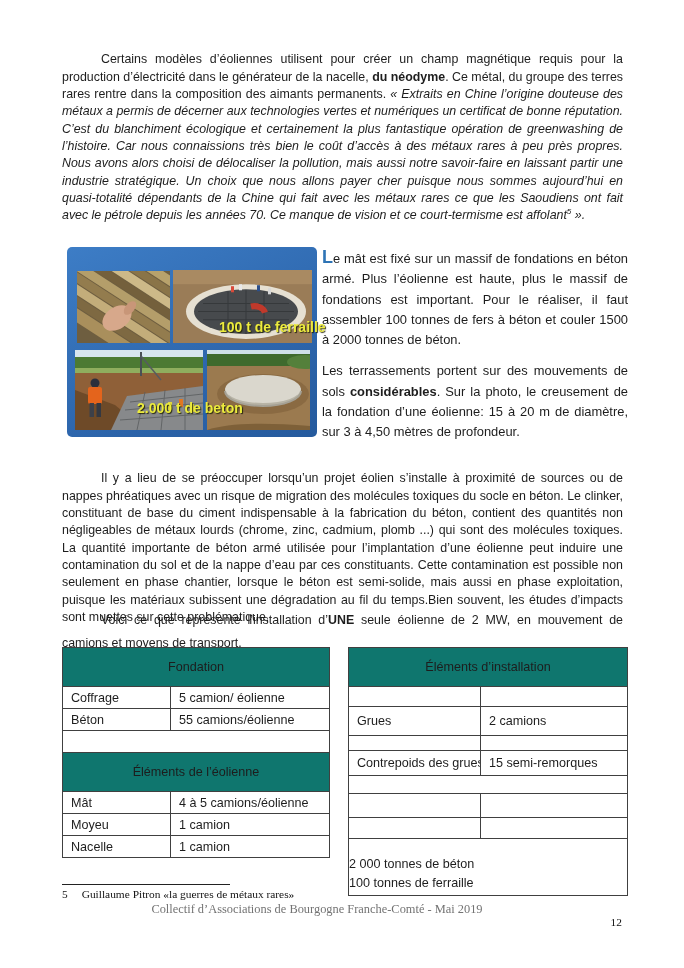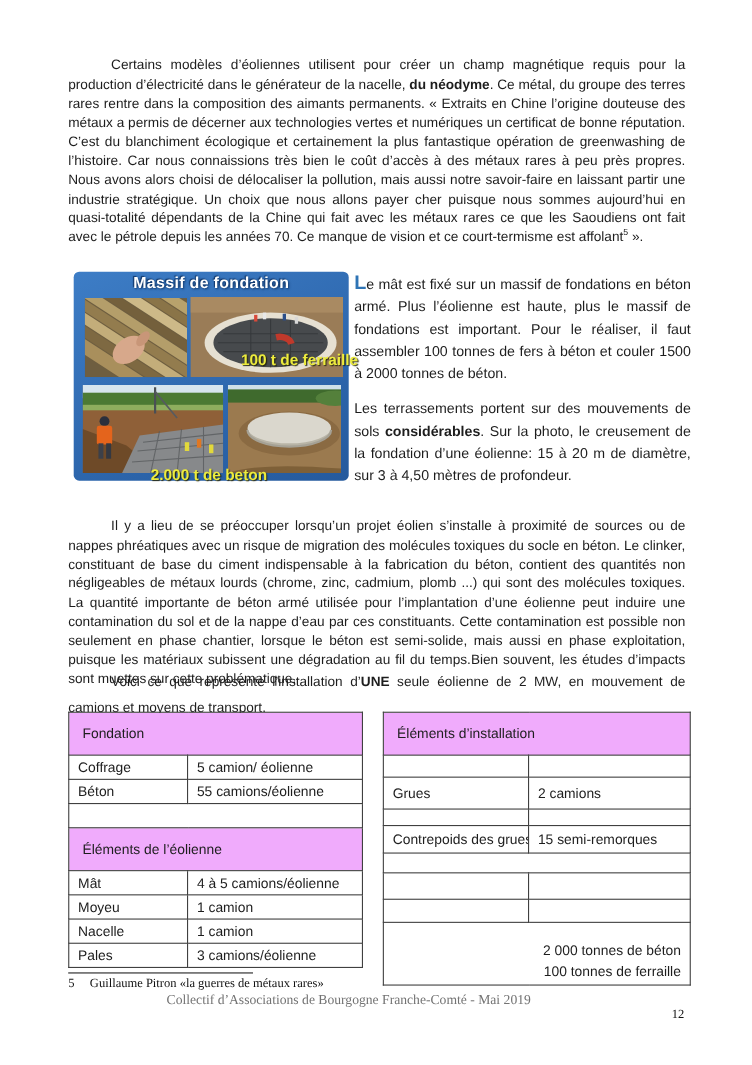--- a/index.html
+++ b/index.html
@@ -2,21 +2,21 @@
 <html><head>
 <meta charset="utf-8">
 <style>
   html,body { margin:0; padding:0; background:#ffffff; }
   .page {
     position:relative; width:684px; height:968px; background:#ffffff;
     font-family:"Liberation Sans", sans-serif; color:#1d1d1d; overflow:hidden;
   }
   .abs { position:absolute; }
   .justify { text-align:justify; }
-  .italic { }
+  .italic { font-style:italic; }
   .bold { font-weight:700; }
 
   #intro { left:62px; top:39px; width:561px; font-size:12.4px; line-height:17.35px; text-indent:39px; }
   #intro sup { font-size:8px; line-height:0; }
 
   #section-heading { left:62px; top:206px; font-size:16.5px; font-weight:700; color:#111; }
 
   
   #collage { left:67px; top:247px; width:250px; height:190px; border-radius:5px;
              background:linear-gradient(155deg,#3d7dc6 0%, #2b63a9 70%, #255a9d 100%); }
@@ -25,56 +25,55 @@
                    text-shadow:1px 1px 2px #12386b, -1px -1px 1px #12386b; }
   .photo { position:absolute; overflow:hidden; }
   .photo svg { display:block; width:100%; height:100%; }
   #photo-rebar { left:10px; top:24px; width:93px; height:72px; }
   #photo-ring  { left:106px; top:23px; width:139px; height:73px; }
   #photo-pour  { left:8px; top:103px; width:128px; height:80px; }
   #photo-slab  { left:140px; top:103px; width:103px; height:80px; }
   .caption { position:absolute; color:#eceb3d; font-weight:700; font-size:14px; white-space:nowrap;
              text-shadow:1px 1px 1px rgba(35,35,10,.95); }
   #caption-ferraille { left:152px; top:72px; }
-  #caption-beton { left:70px; top:176px; }
+  #caption-beton { left:70px; top:153px; }
 
   #aside { left:322px; top:247px; width:306px; font-size:12.9px; line-height:20.3px; }
   #aside p { margin:0 0 11px 0; }
   .dropcap { font-size:18px; font-weight:700; color:#2E74B5; }
 
   #para-water { left:62px; top:458px; width:561px; font-size:12.4px; line-height:17.35px; text-indent:39px; }
   #para-voici { left:62px; top:597px; width:561px; font-size:12.4px; line-height:23px; text-indent:39px; }
 
   
   #table-left  { left:62px;  top:647px; width:268px; }
   #table-right { left:348px; top:647px; width:280px;border-radius:19px; }
   table { border-collapse:collapse; table-layout:fixed; width:100%; font-size:12.6px; color:#1d1d1d; }
   td { border:1px solid #404040; padding:0 0 0 8px; vertical-align:middle; overflow:hidden; white-space:nowrap; }
-  td.th { background:#f0abfc; text-align:left; padding:12px; }
-  td.totals { text-align:right; padding:16px 8px 2px 0; line-height:19px; white-space:normal;margin-top:28px; }
+  td.th { background:#0f766e; text-align:center; padding:12px; }
+  td.totals { padding:16px 8px 2px 0; line-height:19px; white-space:normal;margin-top:28px; }
 
   
   #footnote-rule { left:62px; top:884px; width:168px; height:1px; background:#222; }
   #footnote { left:62px; top:888px; font-family:"Liberation Serif", serif; font-size:11.4px; color:#111; }
   #footnote .num { display:inline-block; margin-right:14px; }
   #credit { left:62px; top:902px; width:510px; text-align:center;
             font-family:"Liberation Serif", serif; font-size:12.4px; color:#737373; }
   #page-number { left:560px; top:916px; width:62px; text-align:right;
                  font-family:"Liberation Serif", serif; font-size:11.4px; color:#111; }
 </style>
 </head>
 <body>
 
 <div class="page">
 
   <p id="intro" class="abs justify"><span>Certains modèles d’éoliennes utilisent pour créer un champ magnétique requis pour la production d’électricité dans le générateur de la nacelle, </span><span class="bold">du néodyme</span><span>. Ce métal, du groupe des terres rares rentre dans la composition des aimants permanents. </span><span class="italic">« Extraits en Chine l’origine douteuse des métaux a permis de décerner aux technologies vertes et numériques un certificat de bonne réputation. C’est du blanchiment écologique et certainement la plus fantastique opération de greenwashing de l’histoire. Car nous connaissions très bien le coût d’accès à des métaux rares à peu près propres. Nous avons alors choisi de délocaliser la pollution, mais aussi notre savoir-faire en laissant partir une industrie stratégique. Un choix que nous allons payer cher puisque nous sommes aujourd’hui en quasi-totalité dépendants de la Chine qui fait avec les métaux rares ce que les Saoudiens ont fait avec le pétrole depuis les années 70. Ce manque de vision et ce court-termisme est affolant</span><sup class="italic">5</sup><span class="italic"> ».</span></p>
 
 
   <div id="collage" class="abs">
-    <div id="collage-title">Massif de fondation</div>
 
     <div id="photo-rebar" class="photo">
       <svg viewBox="0 0 93 72" preserveAspectRatio="none">
         <rect width="93" height="72" fill="#6e5e40"></rect>
         <g transform="rotate(33 46 36)">
           <rect x="-40" y="-16" width="190" height="9" fill="#b8a26c"></rect>
           <rect x="-40" y="-6" width="190" height="8" fill="#8a7448"></rect>
           <rect x="-40" y="3" width="190" height="9" fill="#cdb988"></rect>
           <rect x="-40" y="13" width="190" height="8" fill="#74603c"></rect>
           <rect x="-40" y="22" width="190" height="9" fill="#b49e6a"></rect>
@@ -193,24 +192,20 @@
           <td>4 à 5 camions/éolienne</td>
         </tr>
     <tr style="height:22px">
           <td>Moyeu</td>
           <td>1 camion</td>
         </tr>
     <tr style="height:22px">
           <td>Nacelle</td>
           <td>1 camion</td>
         </tr>
-    <tr style="height:22px">
-          <td>Pales</td>
-          <td>3 camions/éolienne</td>
-        </tr>
   </tbody>
     </table>
 
   <table id="table-right" class="abs">
     <colgroup>
         <col style="width:132px">
         <col>
       </colgroup>
     <tbody>
         <tr style="height:19px">

